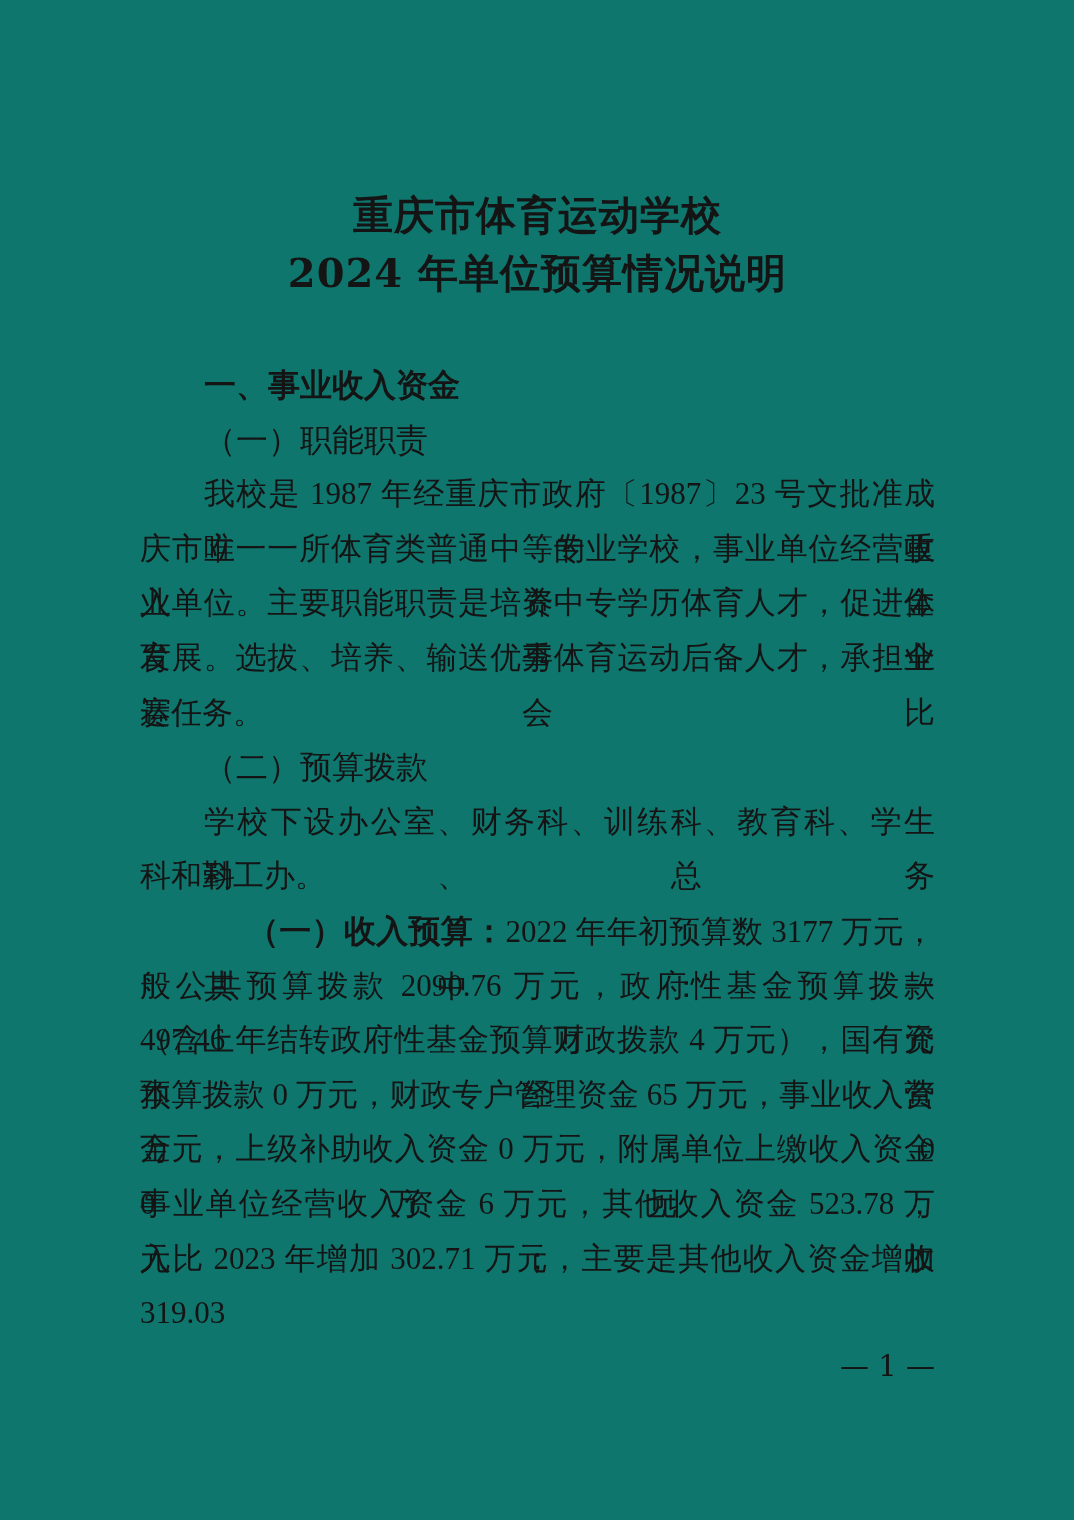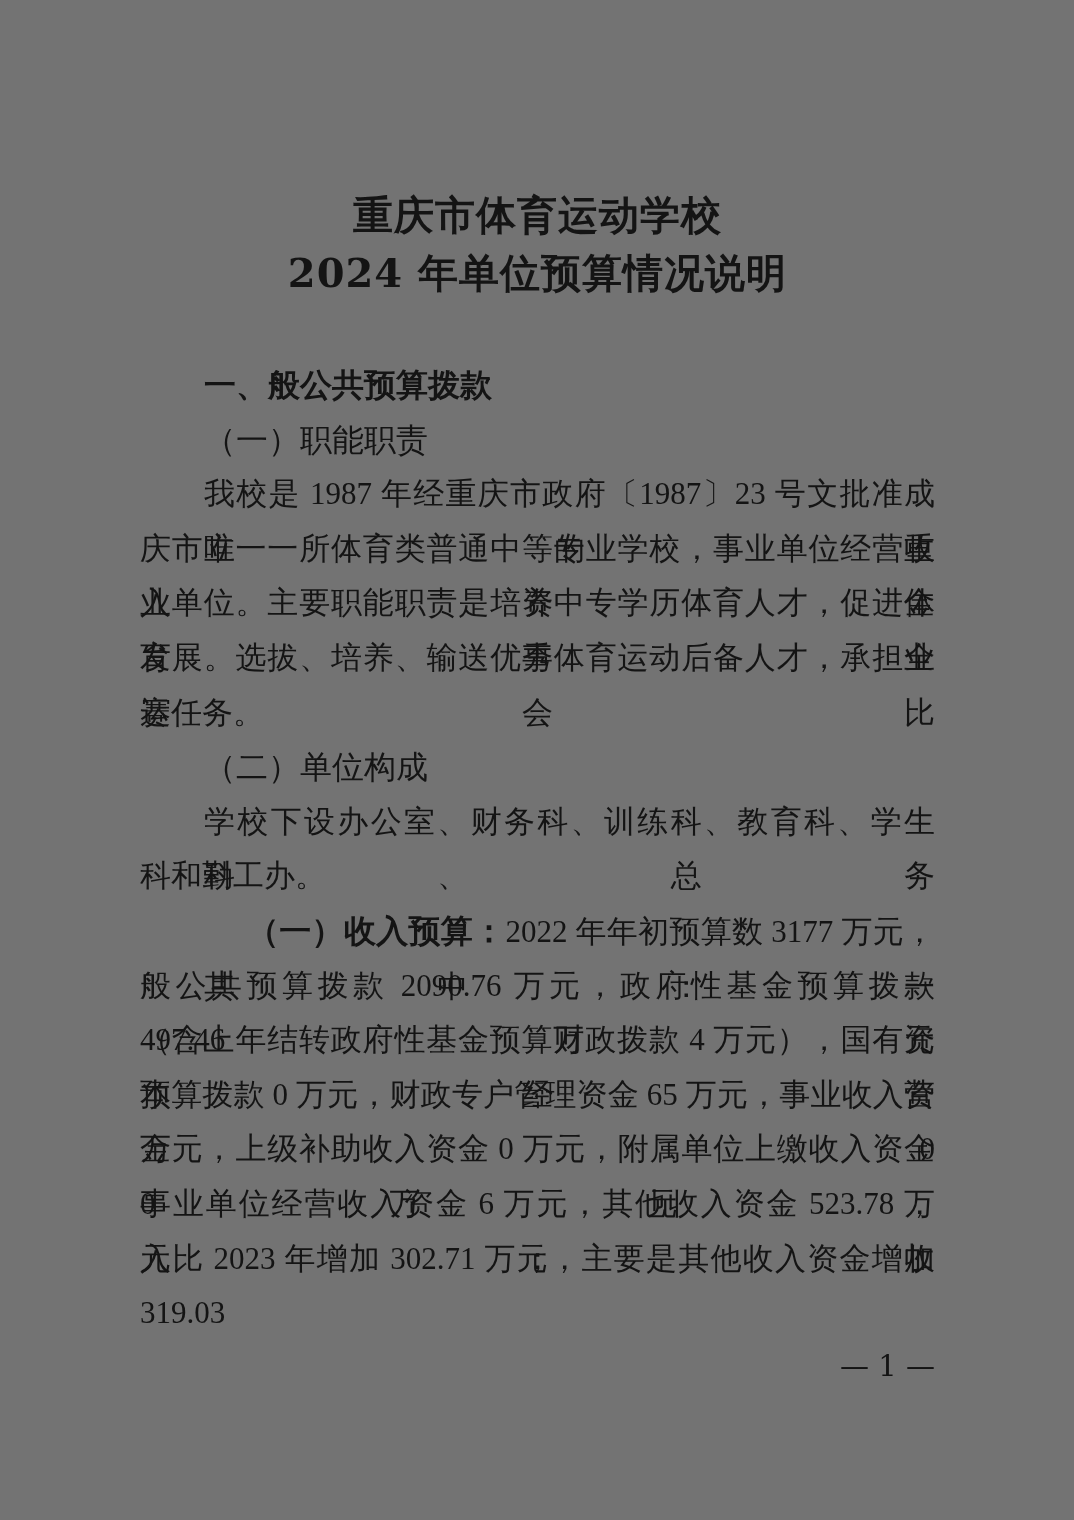--- a/index.html
+++ b/index.html
@@ -1,21 +1,21 @@
 <!DOCTYPE html>
 <html><head>
 <meta charset="utf-8">
 <style>
   * { margin: 0; padding: 0; box-sizing: border-box; }
   html, body { background: #ffffff; }
   .page {
     position: relative;
     width: 1074px;
     height: 1520px;
-    background: #737373;
+    background: #0f766e;
     color: #141414;
     font-family: "Liberation Serif", "DejaVu Serif", serif;
     overflow: hidden;
   }
   .title-block {
     position: absolute;
     top: 186px;
     left: 140px;
     width: 795px;
     text-align: center;
@@ -73,31 +73,31 @@
 
 <div class="page">
 
   <div class="title-block">
     <div>重庆市体育运动学校</div>
     <div>2024 年单位预算情况说明</div>
   </div>
 
   <div class="body-block">
 
-    <div class="ln h1 ind">一、般公共预算拨款</div>
+    <div class="ln h1 ind">一、事业收入资金</div>
 
     <div class="ln h2 ind">（一）职能职责</div>
 
     <div class="ln jz ind">我校是 1987 年经重庆市政府〔1987〕23 号文批准成立的重</div>
     <div class="ln jz">庆市唯一一所体育类普通中等专业学校，事业单位经营收入资金</div>
     <div class="ln jz">业单位。主要职能职责是培养中专学历体育人才，促进体育事业</div>
     <div class="ln jz">发展。选拔、培养、输送优秀体育运动后备人才，承担全运会比</div>
     <div class="ln">赛任务。</div>
 
-    <div class="ln h2 ind">（二）单位构成</div>
+    <div class="ln h2 ind">（二）预算拨款</div>
 
     <div class="ln jz ind">学校下设办公室、财务科、训练科、教育科、学生科、总务</div>
     <div class="ln">科和勤工办。</div>
 
 
     <div class="ln jz ind"><span class="lead-bold">（一）收入预算：</span><span>2022 年年初预算数 3177 万元，其中：一</span></div>
     <div class="ln jz">般公共预算拨款 2090.76 万元，政府性基金预算拨款 497.46 万元</div>
     <div class="ln jz">（含上年结转政府性基金预算财政拨款 4 万元），国有资本经营</div>
     <div class="ln jz">预算拨款 0 万元，财政专户管理资金 65 万元，事业收入资金 0</div>
     <div class="ln jz">万元，上级补助收入资金 0 万元，附属单位上缴收入资金 0 万元，</div>

